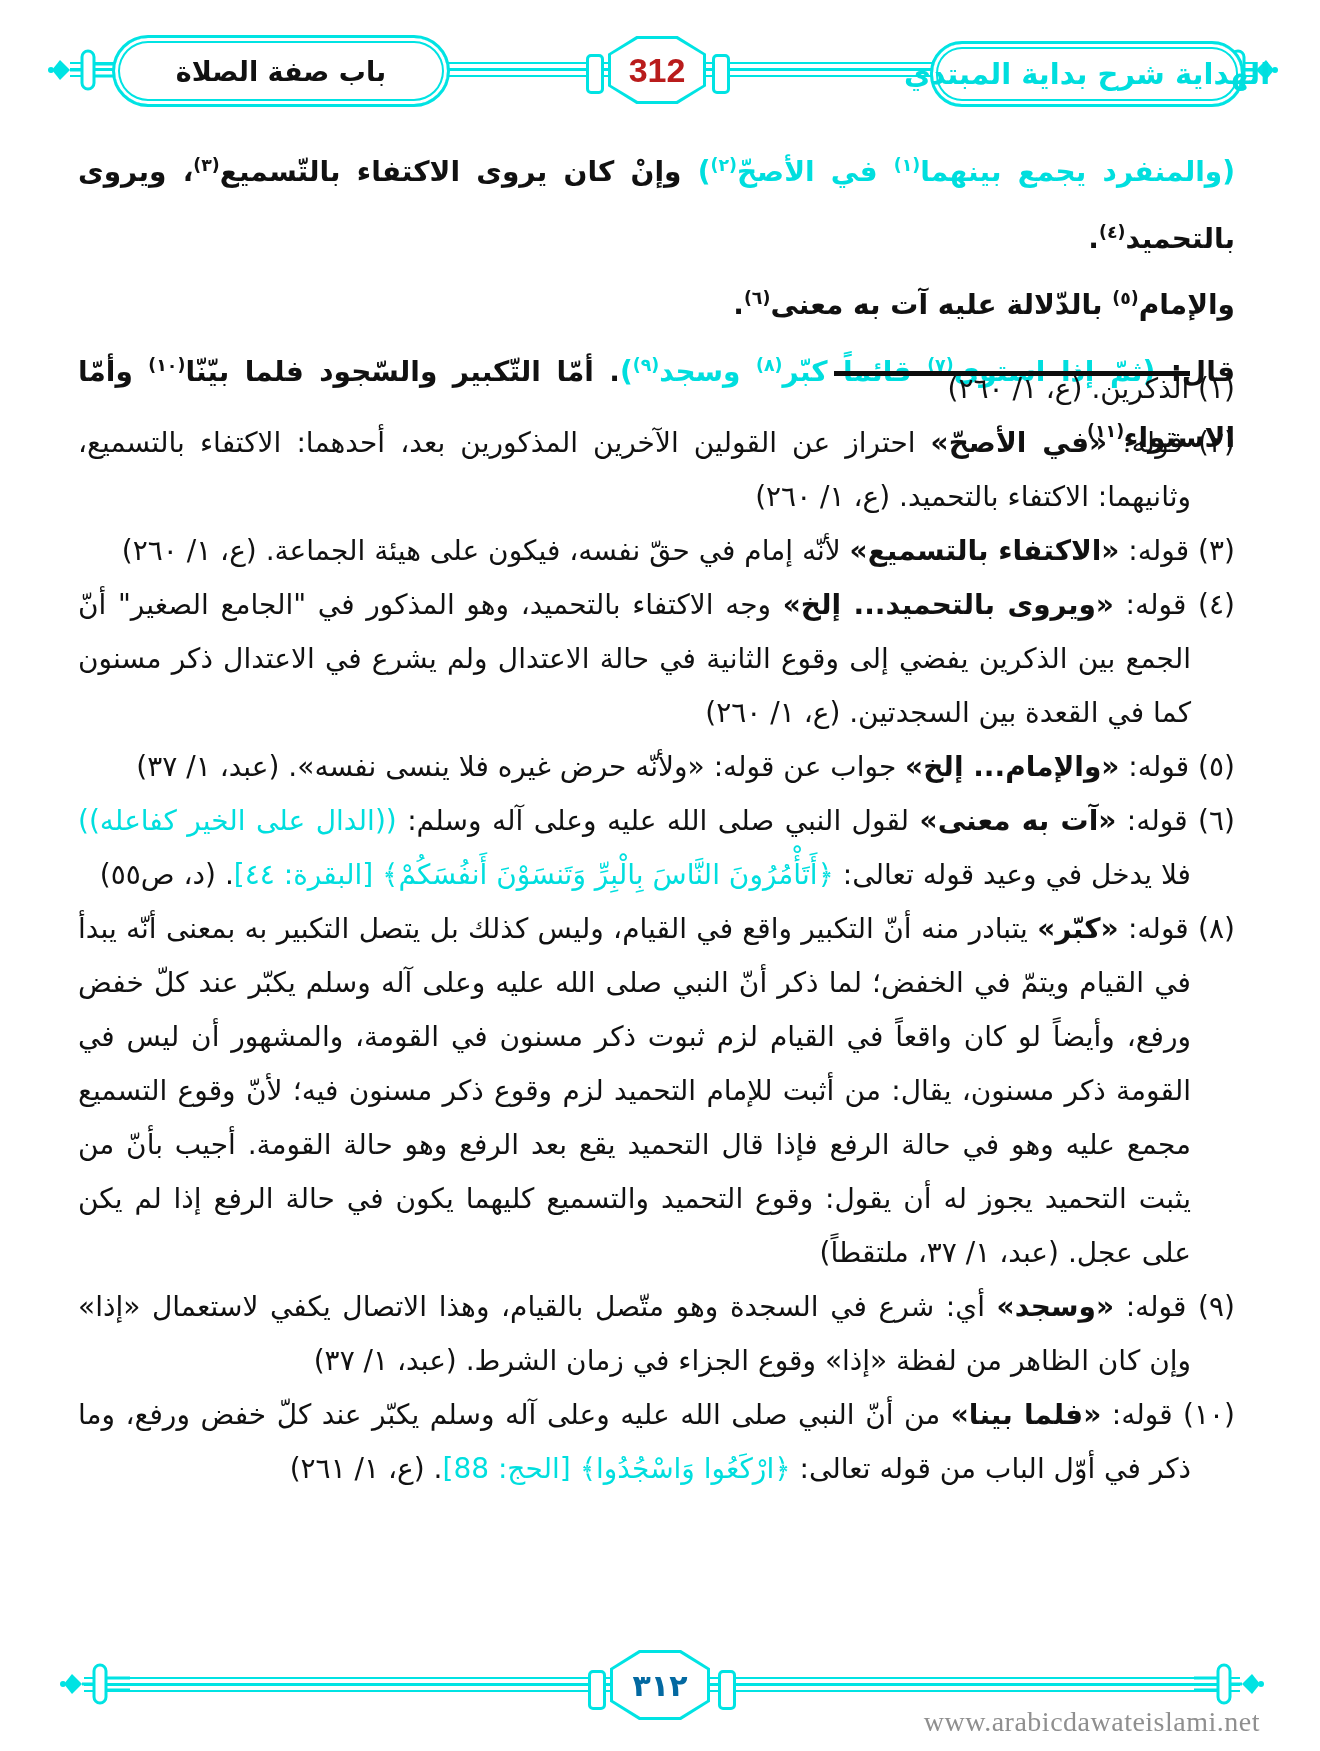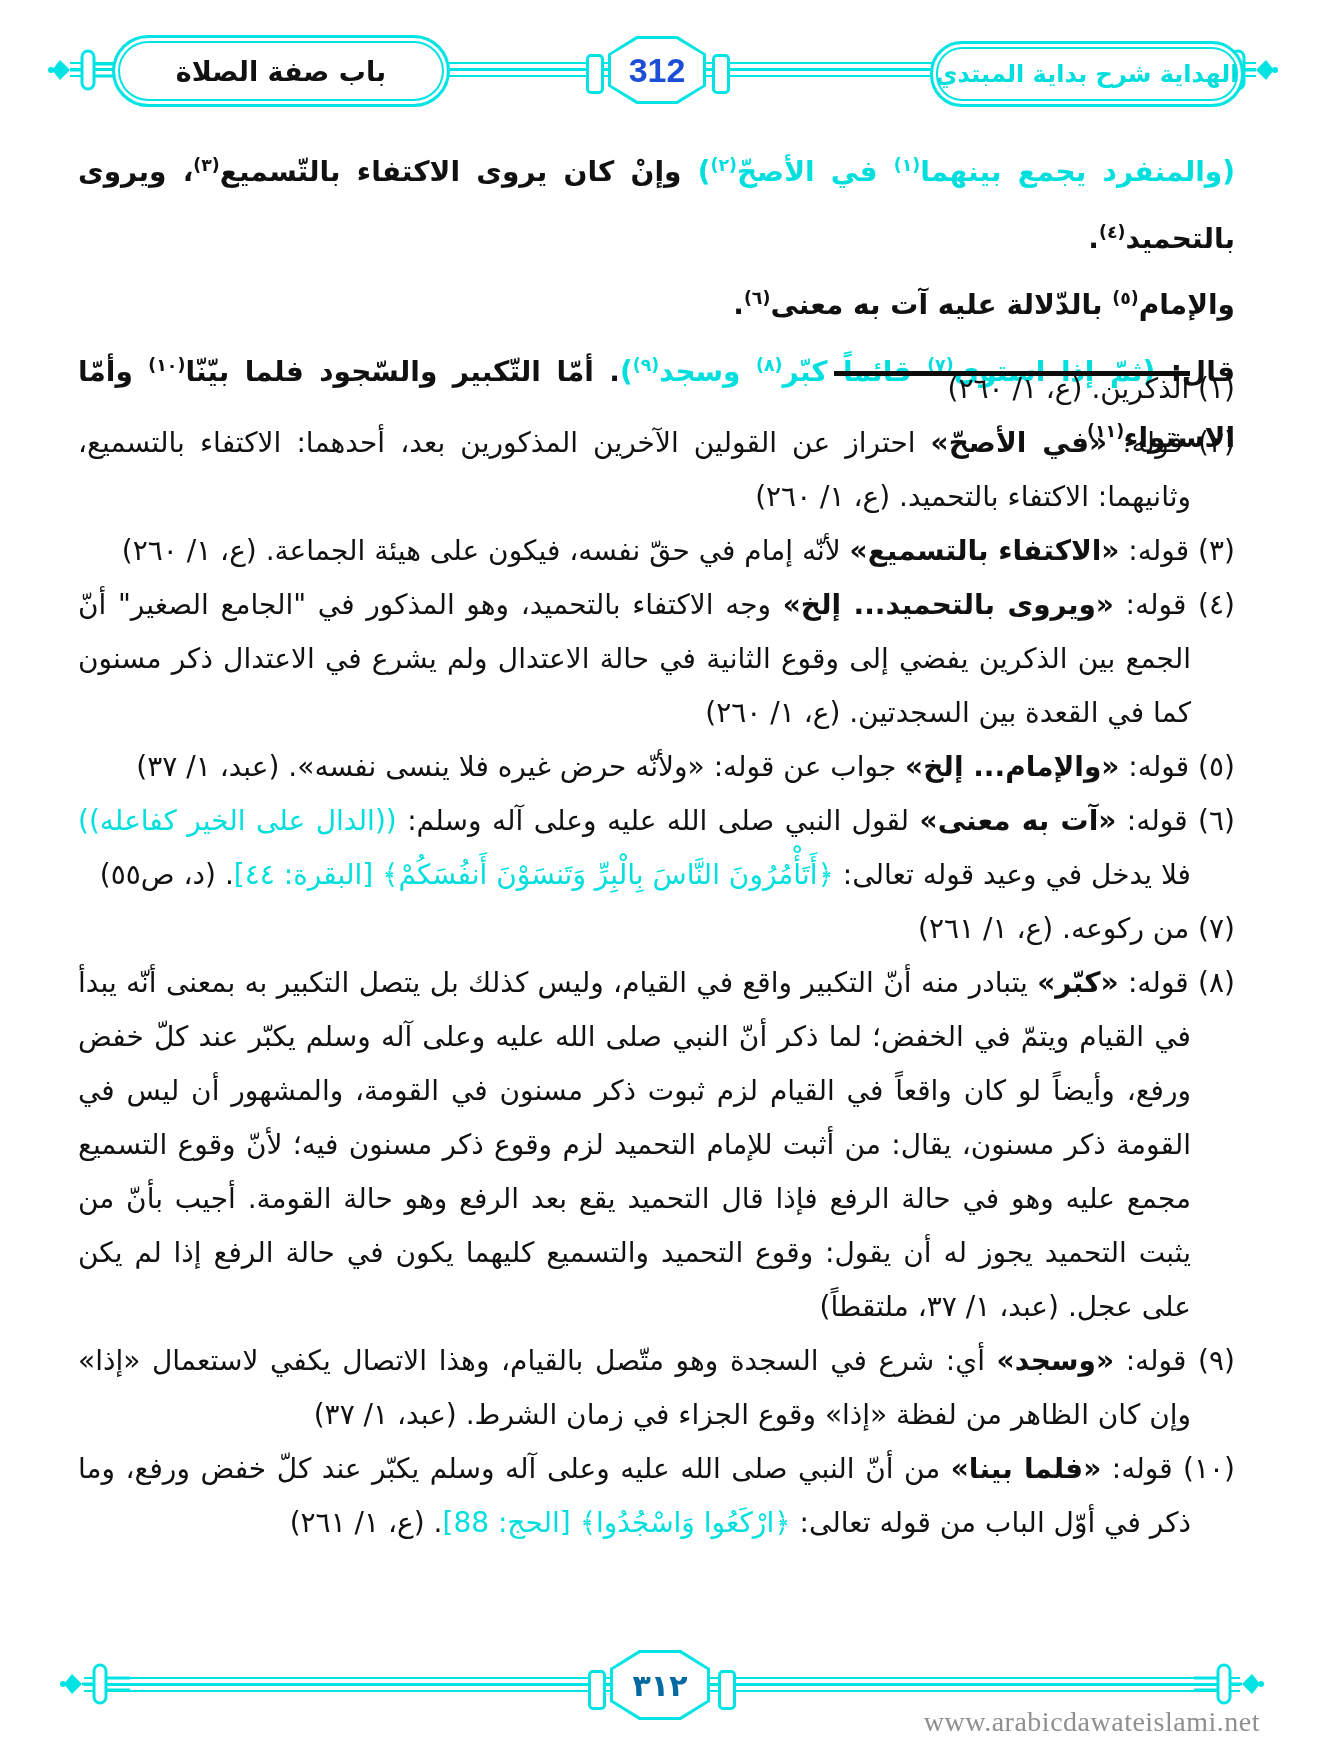--- a/index.html
+++ b/index.html
@@ -51,23 +51,23 @@
   }
 
   
   .header{position:absolute;top:28px;left:0;right:0;height:86px;}
   .header .band{top:34px;left:70px;right:64px;}
   .header .endcap.left{left:48px;top:18px;}
   .header .endcap.right{right:42px;top:18px;}
   .chapter-pill{left:112px;top:7px;width:332px;height:66px;border-radius:38px;}
   .chapter-pill span{font-size:27px;font-weight:bold;color:var(--ink);}
   .header .oct{left:608px;top:8px;width:98px;height:68px;}
-  .page-num-latin{font-family:"Liberation Sans",sans-serif;font-size:34px;font-weight:bold;color:#1d4ed8;}
+  .page-num-latin{font-family:"Liberation Sans",sans-serif;font-size:34px;font-weight:bold;color:#b91c1c;}
   .book-pill{left:930px;top:13px;width:308px;height:60px;border-radius:32px;}
-  .book-pill span{font-size:24px;font-weight:bold;color:var(--cyan-text);white-space:nowrap;}
+  .book-pill span{font-size:29px;font-weight:bold;color:var(--cyan-text);white-space:nowrap;}
   .header .connector.c-left{left:586px;top:26px;}
   .header .connector.c-right{left:712px;top:26px;}
 
   
   .body-text{
     position:absolute;top:135px;left:78px;right:85px;
     direction:rtl;font-size:28px;font-weight:bold;line-height:60px;
   }
   .body-line{text-align:justify;text-align-last:justify;}
   .body-line.short{text-align-last:right;}
@@ -151,21 +151,20 @@
   </main>
 
   <div class="fn-sep"></div>
   <section class="footnotes">
     <div class="fn"><span>(١) الذكرين. (ع، ١/ ٢٦٠)</span></div>
     <div class="fn"><span>(٢) قوله: </span><span class="seg-b">«في الأصحّ»</span><span> احتراز عن القولين الآخرين المذكورين بعد، أحدهما: الاكتفاء بالتسميع، وثانيهما: الاكتفاء بالتحميد. (ع، ١/ ٢٦٠)</span></div>
     <div class="fn"><span>(٣) قوله: </span><span class="seg-b">«الاكتفاء بالتسميع»</span><span> لأنّه إمام في حقّ نفسه، فيكون على هيئة الجماعة. (ع، ١/ ٢٦٠)</span></div>
     <div class="fn"><span>(٤) قوله: </span><span class="seg-b">«ويروى بالتحميد... إلخ»</span><span> وجه الاكتفاء بالتحميد، وهو المذكور في "الجامع الصغير" أنّ الجمع بين الذكرين يفضي إلى وقوع الثانية في حالة الاعتدال ولم يشرع في الاعتدال ذكر مسنون كما في القعدة بين السجدتين. (ع، ١/ ٢٦٠)</span></div>
     <div class="fn"><span>(٥) قوله: </span><span class="seg-b">«والإمام... إلخ»</span><span> جواب عن قوله: «ولأنّه حرض غيره فلا ينسى نفسه». (عبد، ١/ ٣٧)</span></div>
     <div class="fn"><span>(٦) قوله: </span><span class="seg-b">«آت به معنى»</span><span> لقول النبي صلى الله عليه وعلى آله وسلم: </span><span class="seg-c">((الدال على الخير كفاعله))</span><span> فلا يدخل في وعيد قوله تعالى: </span><span class="seg-c">﴿أَتَأْمُرُونَ النَّاسَ بِالْبِرِّ وَتَنسَوْنَ أَنفُسَكُمْ﴾ [البقرة: ٤٤]</span><span>. (د، ص٥٥)</span></div>
-    <div class="fn"><span>(٧) من ركوعه. (ع، ١/ ٢٦١)</span></div>
     <div class="fn"><span>(٨) قوله: </span><span class="seg-b">«كبّر»</span><span> يتبادر منه أنّ التكبير واقع في القيام، وليس كذلك بل يتصل التكبير به بمعنى أنّه يبدأ في القيام ويتمّ في الخفض؛ لما ذكر أنّ النبي صلى الله عليه وعلى آله وسلم يكبّر عند كلّ خفض ورفع، وأيضاً لو كان واقعاً في القيام لزم ثبوت ذكر مسنون في القومة، والمشهور أن ليس في القومة ذكر مسنون، يقال: من أثبت للإمام التحميد لزم وقوع ذكر مسنون فيه؛ لأنّ وقوع التسميع مجمع عليه وهو في حالة الرفع فإذا قال التحميد يقع بعد الرفع وهو حالة القومة. أجيب بأنّ من يثبت التحميد يجوز له أن يقول: وقوع التحميد والتسميع كليهما يكون في حالة الرفع إذا لم يكن على عجل. (عبد، ١/ ٣٧، ملتقطاً)</span></div>
     <div class="fn"><span>(٩) قوله: </span><span class="seg-b">«وسجد»</span><span> أي: شرع في السجدة وهو متّصل بالقيام، وهذا الاتصال يكفي لاستعمال «إذا» وإن كان الظاهر من لفظة «إذا» وقوع الجزاء في زمان الشرط. (عبد، ١/ ٣٧)</span></div>
     <div class="fn"><span>(١٠) قوله: </span><span class="seg-b">«فلما بينا»</span><span> من أنّ النبي صلى الله عليه وعلى آله وسلم يكبّر عند كلّ خفض ورفع، وما ذكر في أوّل الباب من قوله تعالى: </span><span class="seg-c">﴿ارْكَعُوا وَاسْجُدُوا﴾ [الحج: 88]</span><span>. (ع، ١/ ٢٦١)</span></div>
   </section>
 
   <div class="footer ornament">
     <div class="band"></div>
 
     <svg class="endcap left" viewBox="0 0 70 48">
       <path d="M70 18 H46 M70 30 H46" fill="none" stroke="#00e3e3" stroke-width="3"></path>

